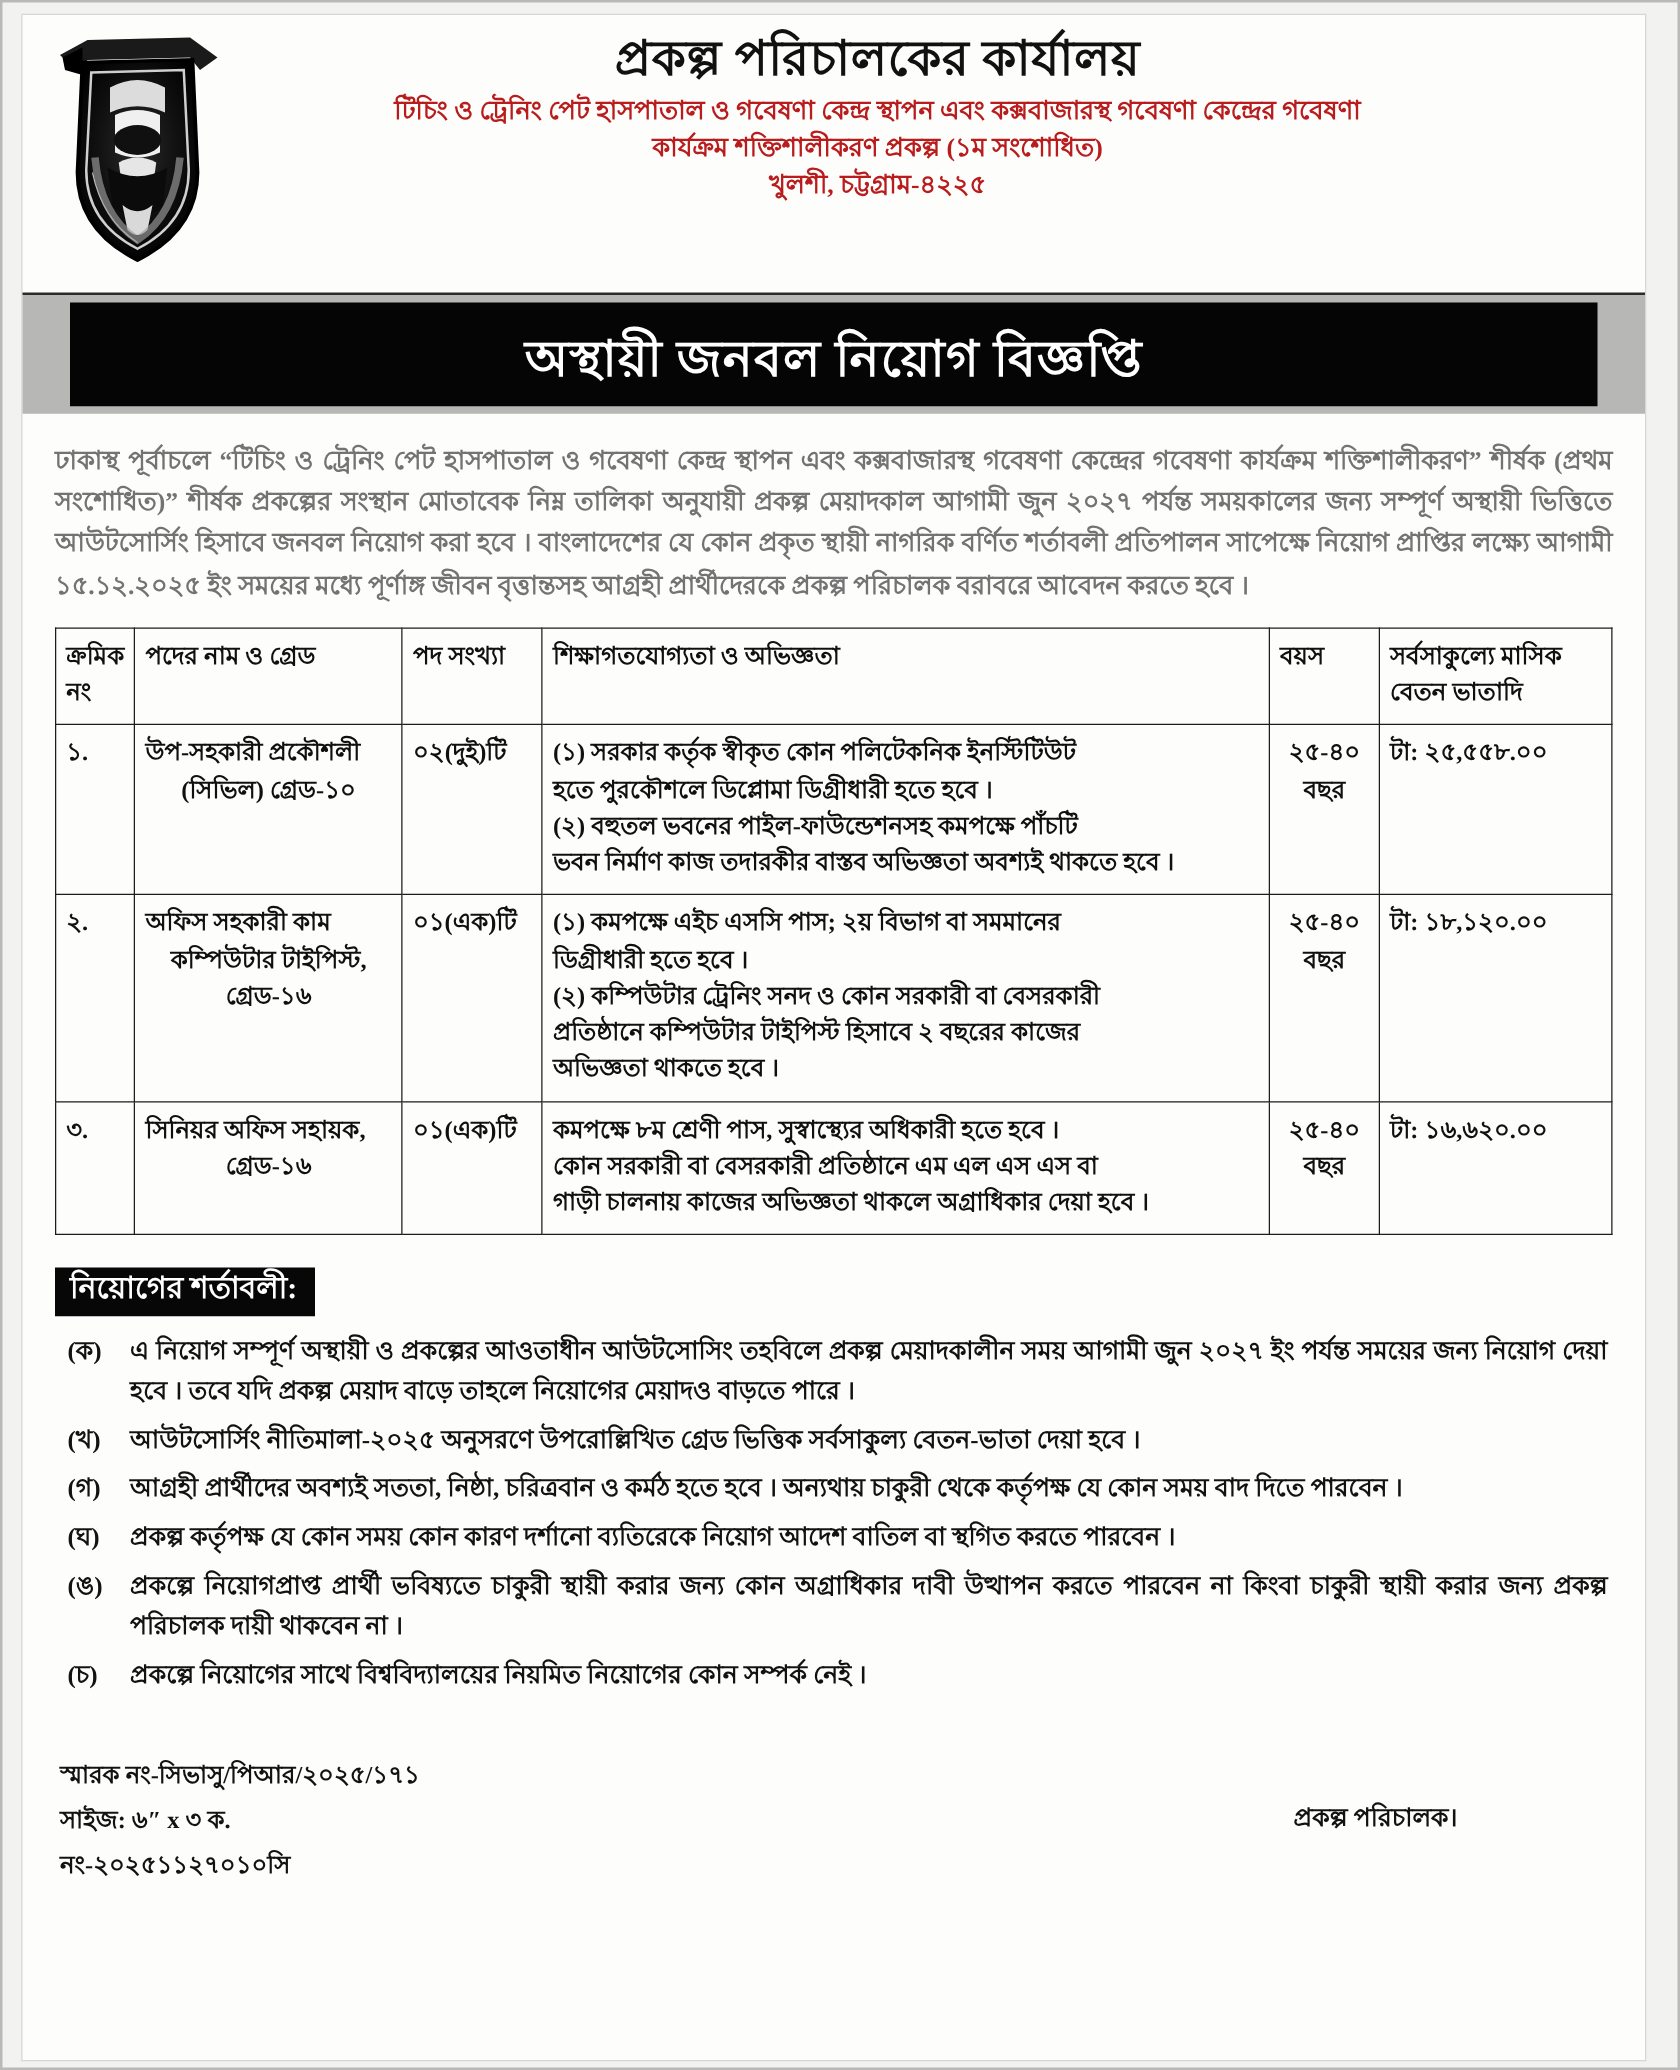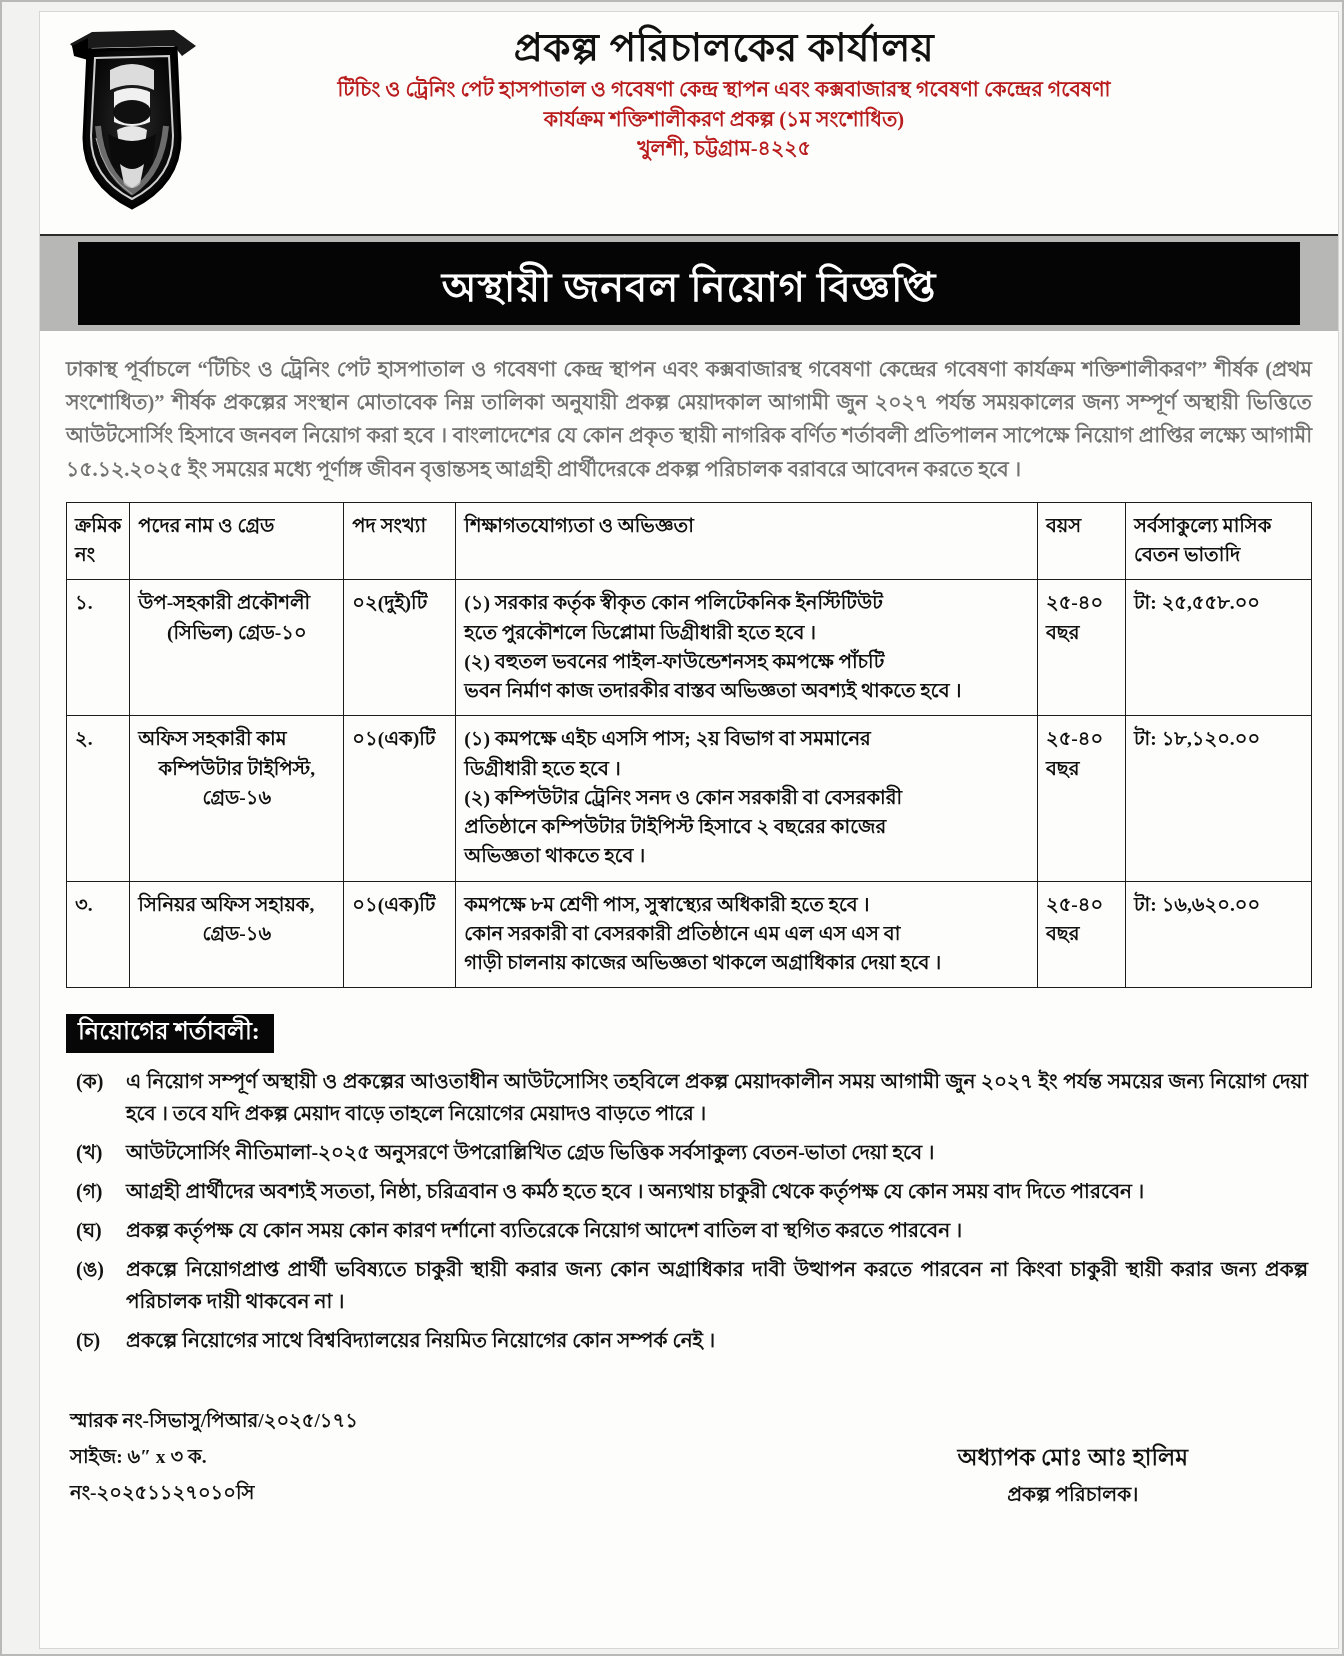--- a/index.html
+++ b/index.html
@@ -13,21 +13,21 @@
   .page {
     position: relative;
     width: 1344px;
     height: 1656px;
     background: #f2f2f0;
     overflow: hidden;
     border: 2px solid #b9b9b7;
   }
   .sheet {
     position: absolute;
-    left: 38px; top: 10px;
+    left: 16px; top: 10px;
     width: 1298px; height: 1636px;
     background: #fdfdfc;
     box-shadow: 0 0 0 1px #d6d6d4;
   }
 
   
   .header {
     position: relative;
     padding: 14px 20px 10px 20px;
     min-height: 218px;
@@ -118,21 +118,21 @@
   .c-post  { width: 214px; }
   .c-num   { width: 112px; }
   .c-qual  { width: auto; }
   .c-age   { width: 88px; }
   .c-pay   { width: 186px; }
   td.c-sl { text-align: left; }
   .qual-line { display: block; }
   .post-line { display: block; text-align: center; }
   .post-line.first { text-align: left; }
   .num-cell { }
-  .age-cell { }
+  .age-cell { text-align: center; }
   .pay-cell { text-align: left; }
 
   
   .cond-head-wrap { padding: 20px 26px 0 26px; }
   .cond-head {
     display: inline-block;
     background: #070707;
     color: #fff;
     font-size: 24px;
     font-weight: bold;
@@ -344,19 +344,18 @@
     </div>
   </div>
 
   <div class="footer">
     <div class="footer-left">
       <div>স্মারক নং-সিভাসু/পিআর/২০২৫/১৭১</div>
       <div>সাইজ: ৬″ x ৩ ক.</div>
       <div>নং-২০২৫১১২৭০১০সি</div>
     </div>
     <div class="footer-right">
-      <div class="sig-name">অধ্যাপক মোঃ আঃ হালিম</div>
       <div class="sig-role">প্রকল্প পরিচালক।</div>
     </div>
   </div>
 
  </div>
 </div>
 
 </body></html>

